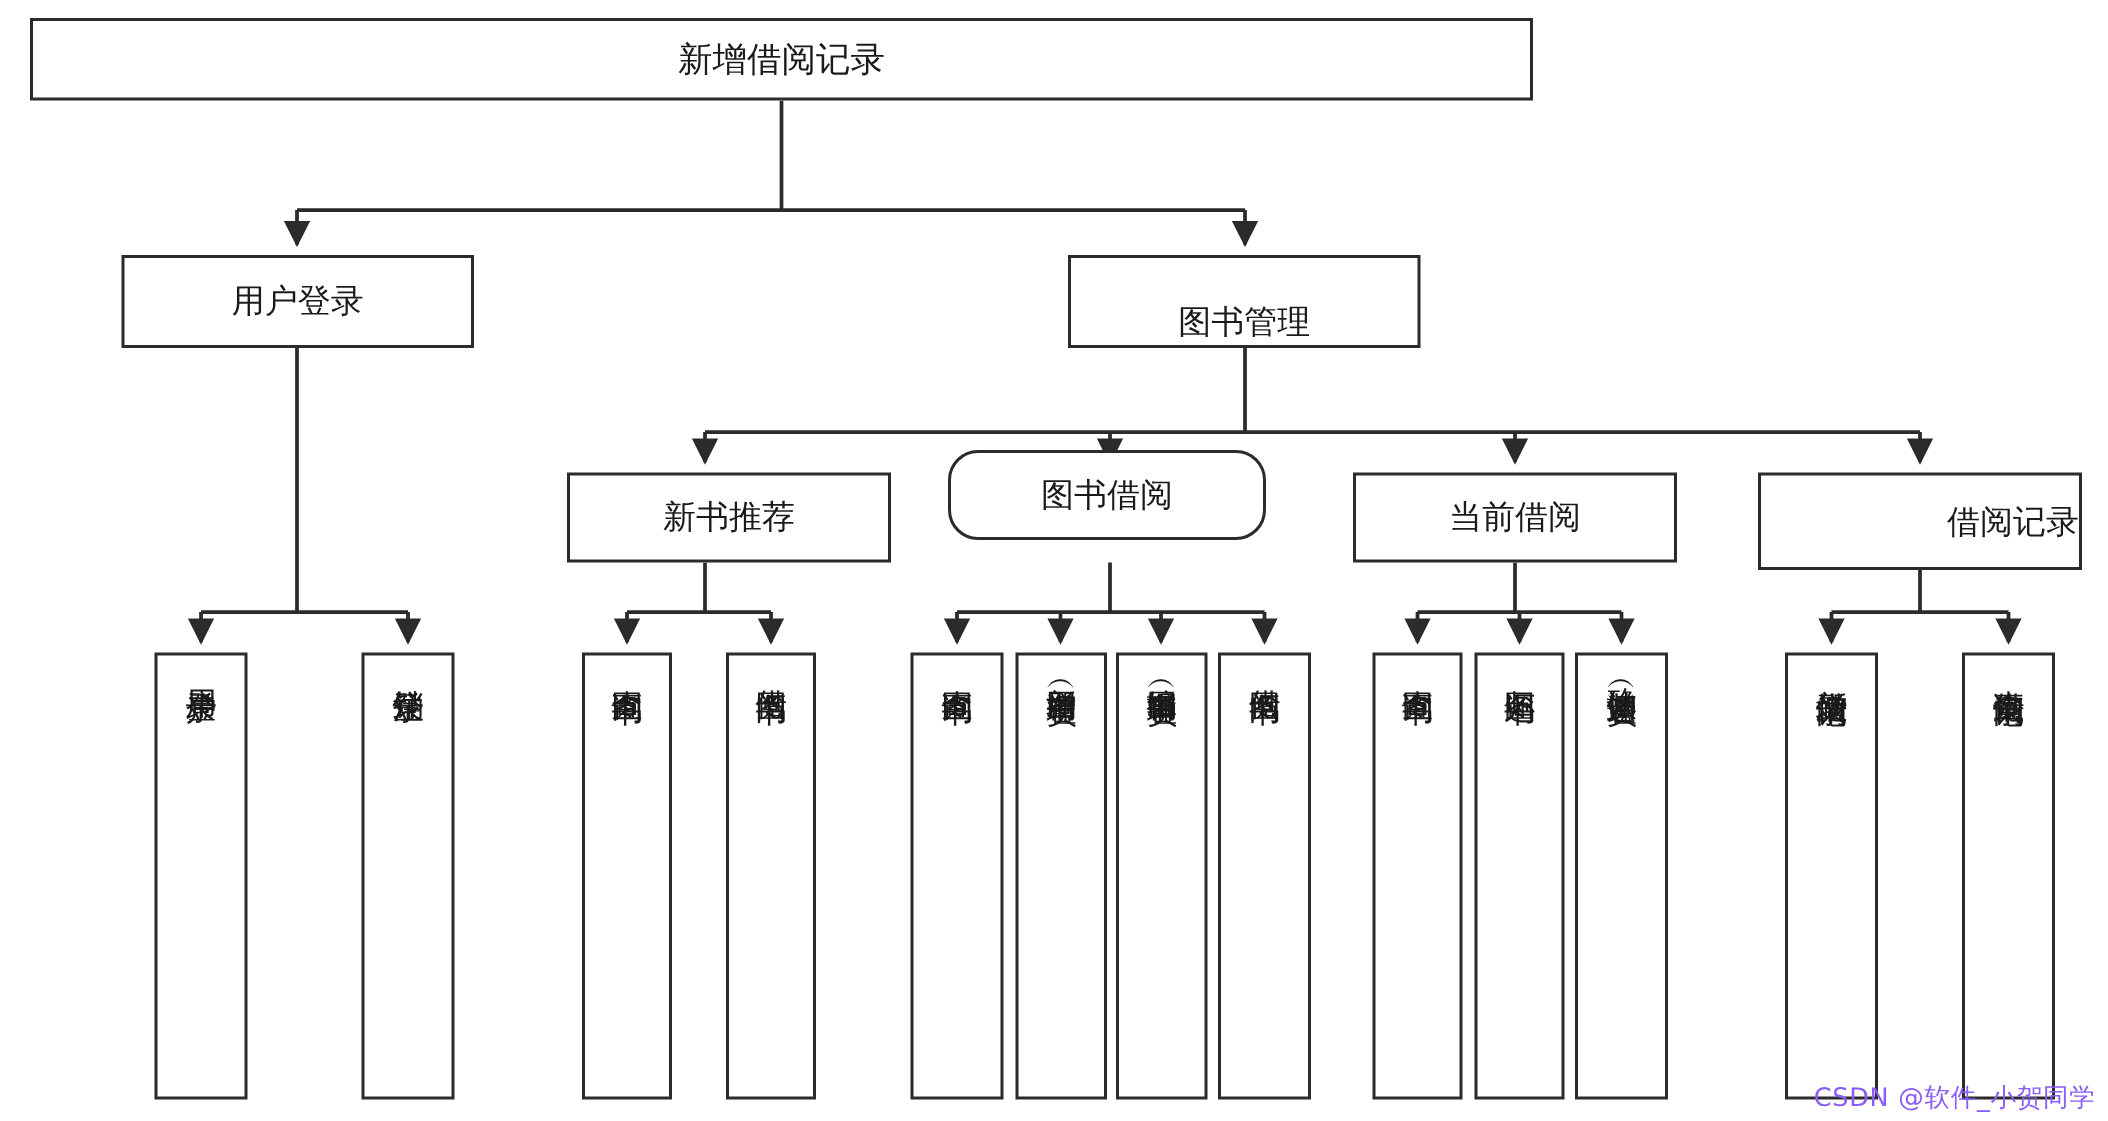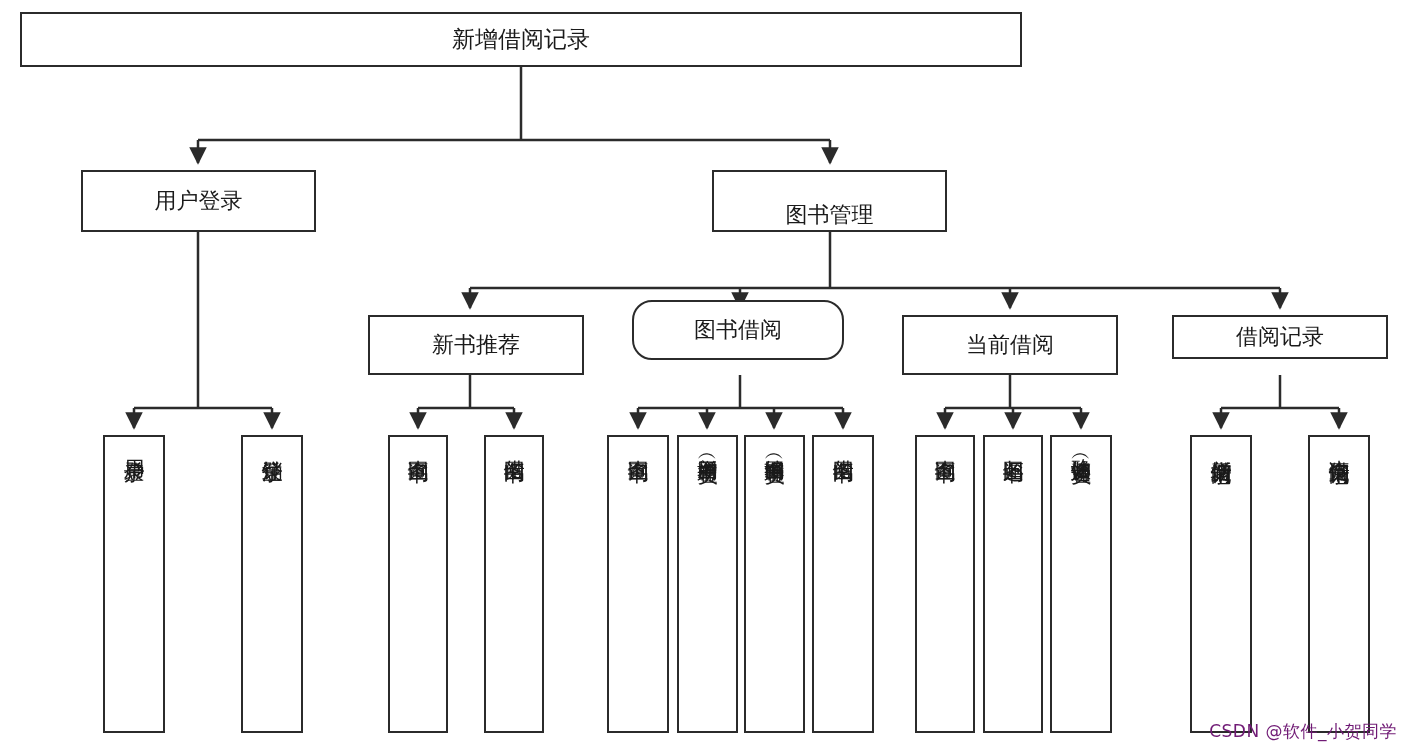--- a/index.html
+++ b/index.html
@@ -57,21 +57,21 @@
     white-space: nowrap;
   }
   .leaf.tall .vtext {
     font-size: 20px;
   }
   .watermark {
     position: absolute;
     right: 8px;
     bottom: 4px;
     font-size: 17px;
-    color: #701a75;
+    color: #8b5cf6;
     letter-spacing: 0.5px;
     white-space: nowrap;
   }
 </style>
 </head>
 <body>
 
 <div id="canvas">
 
   <svg class="connectors" viewBox="0 0 1405 747" xmlns="http://www.w3.org/2000/svg">
@@ -128,30 +128,30 @@
     <span>新增借阅记录</span>
   </div>
 
   <div class="node branch" style="left:81px; top:170px; width:235px; height:62px;">
     <span>用户登录</span>
   </div>
   <div class="node branch" style="left:712px; top:170px; width:235px; height:62px;align-items:flex-end;">
     <span>图书管理</span>
   </div>
 
-  <div class="node branch" style="left:368px; top:315px; width:216px; height:60px;">
+  <div class="node branch" style="left:378px; top:315px; width:216px; height:60px;">
     <span>新书推荐</span>
   </div>
   <div class="node branch" style="left:632px; top:300px; width:212px; height:60px;border-radius:20px;">
     <span>图书借阅</span>
   </div>
   <div class="node branch" style="left:902px; top:315px; width:216px; height:60px;justify-content:center;">
     <span>当前借阅</span>
   </div>
-  <div class="node branch" style="left:1172px; top:315px; width:216px; height:44px;">
+  <div class="node branch" style="left:1172px; top:315px; width:216px; height:65px;justify-content:flex-end;">
     <span>借阅记录</span>
   </div>
 
   <div class="node leaf" style="left:103px; top:435px; width:62px; height:298px;">
     <span class="vtext">用户登录</span>
   </div>
   <div class="node leaf" style="left:241px; top:435px; width:62px; height:298px;">
     <span class="vtext">注销登录</span>
   </div>
 

